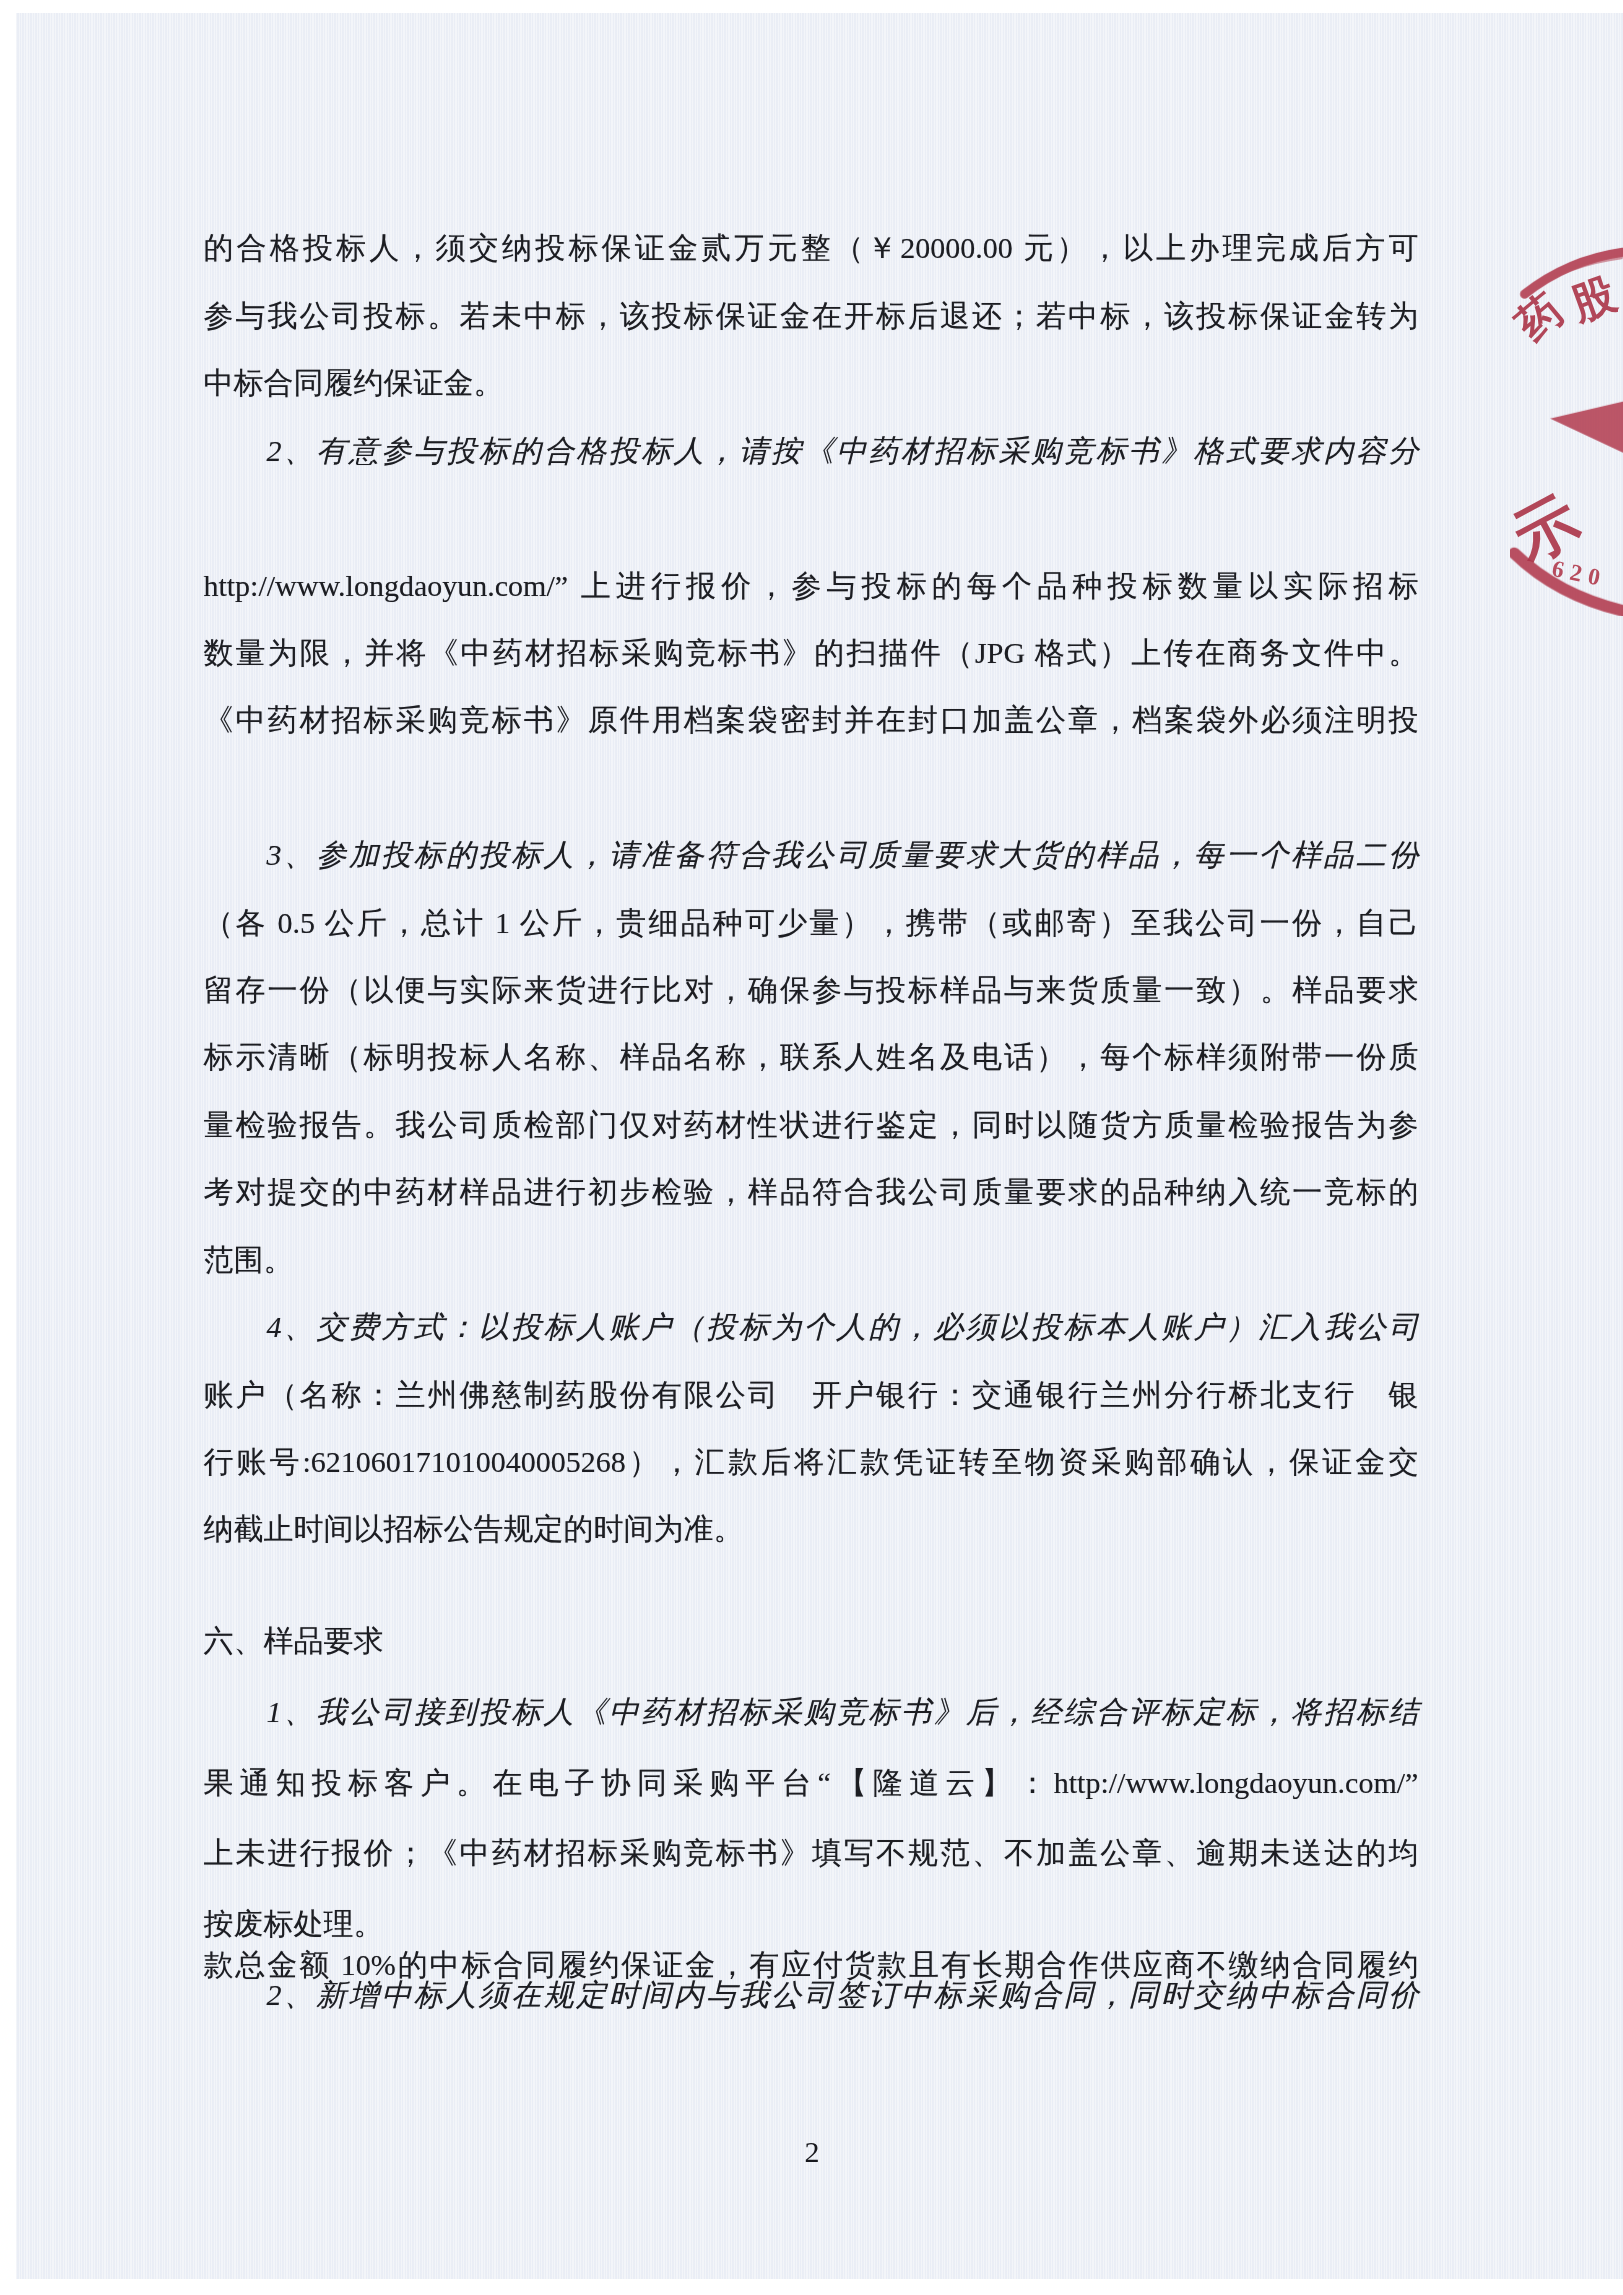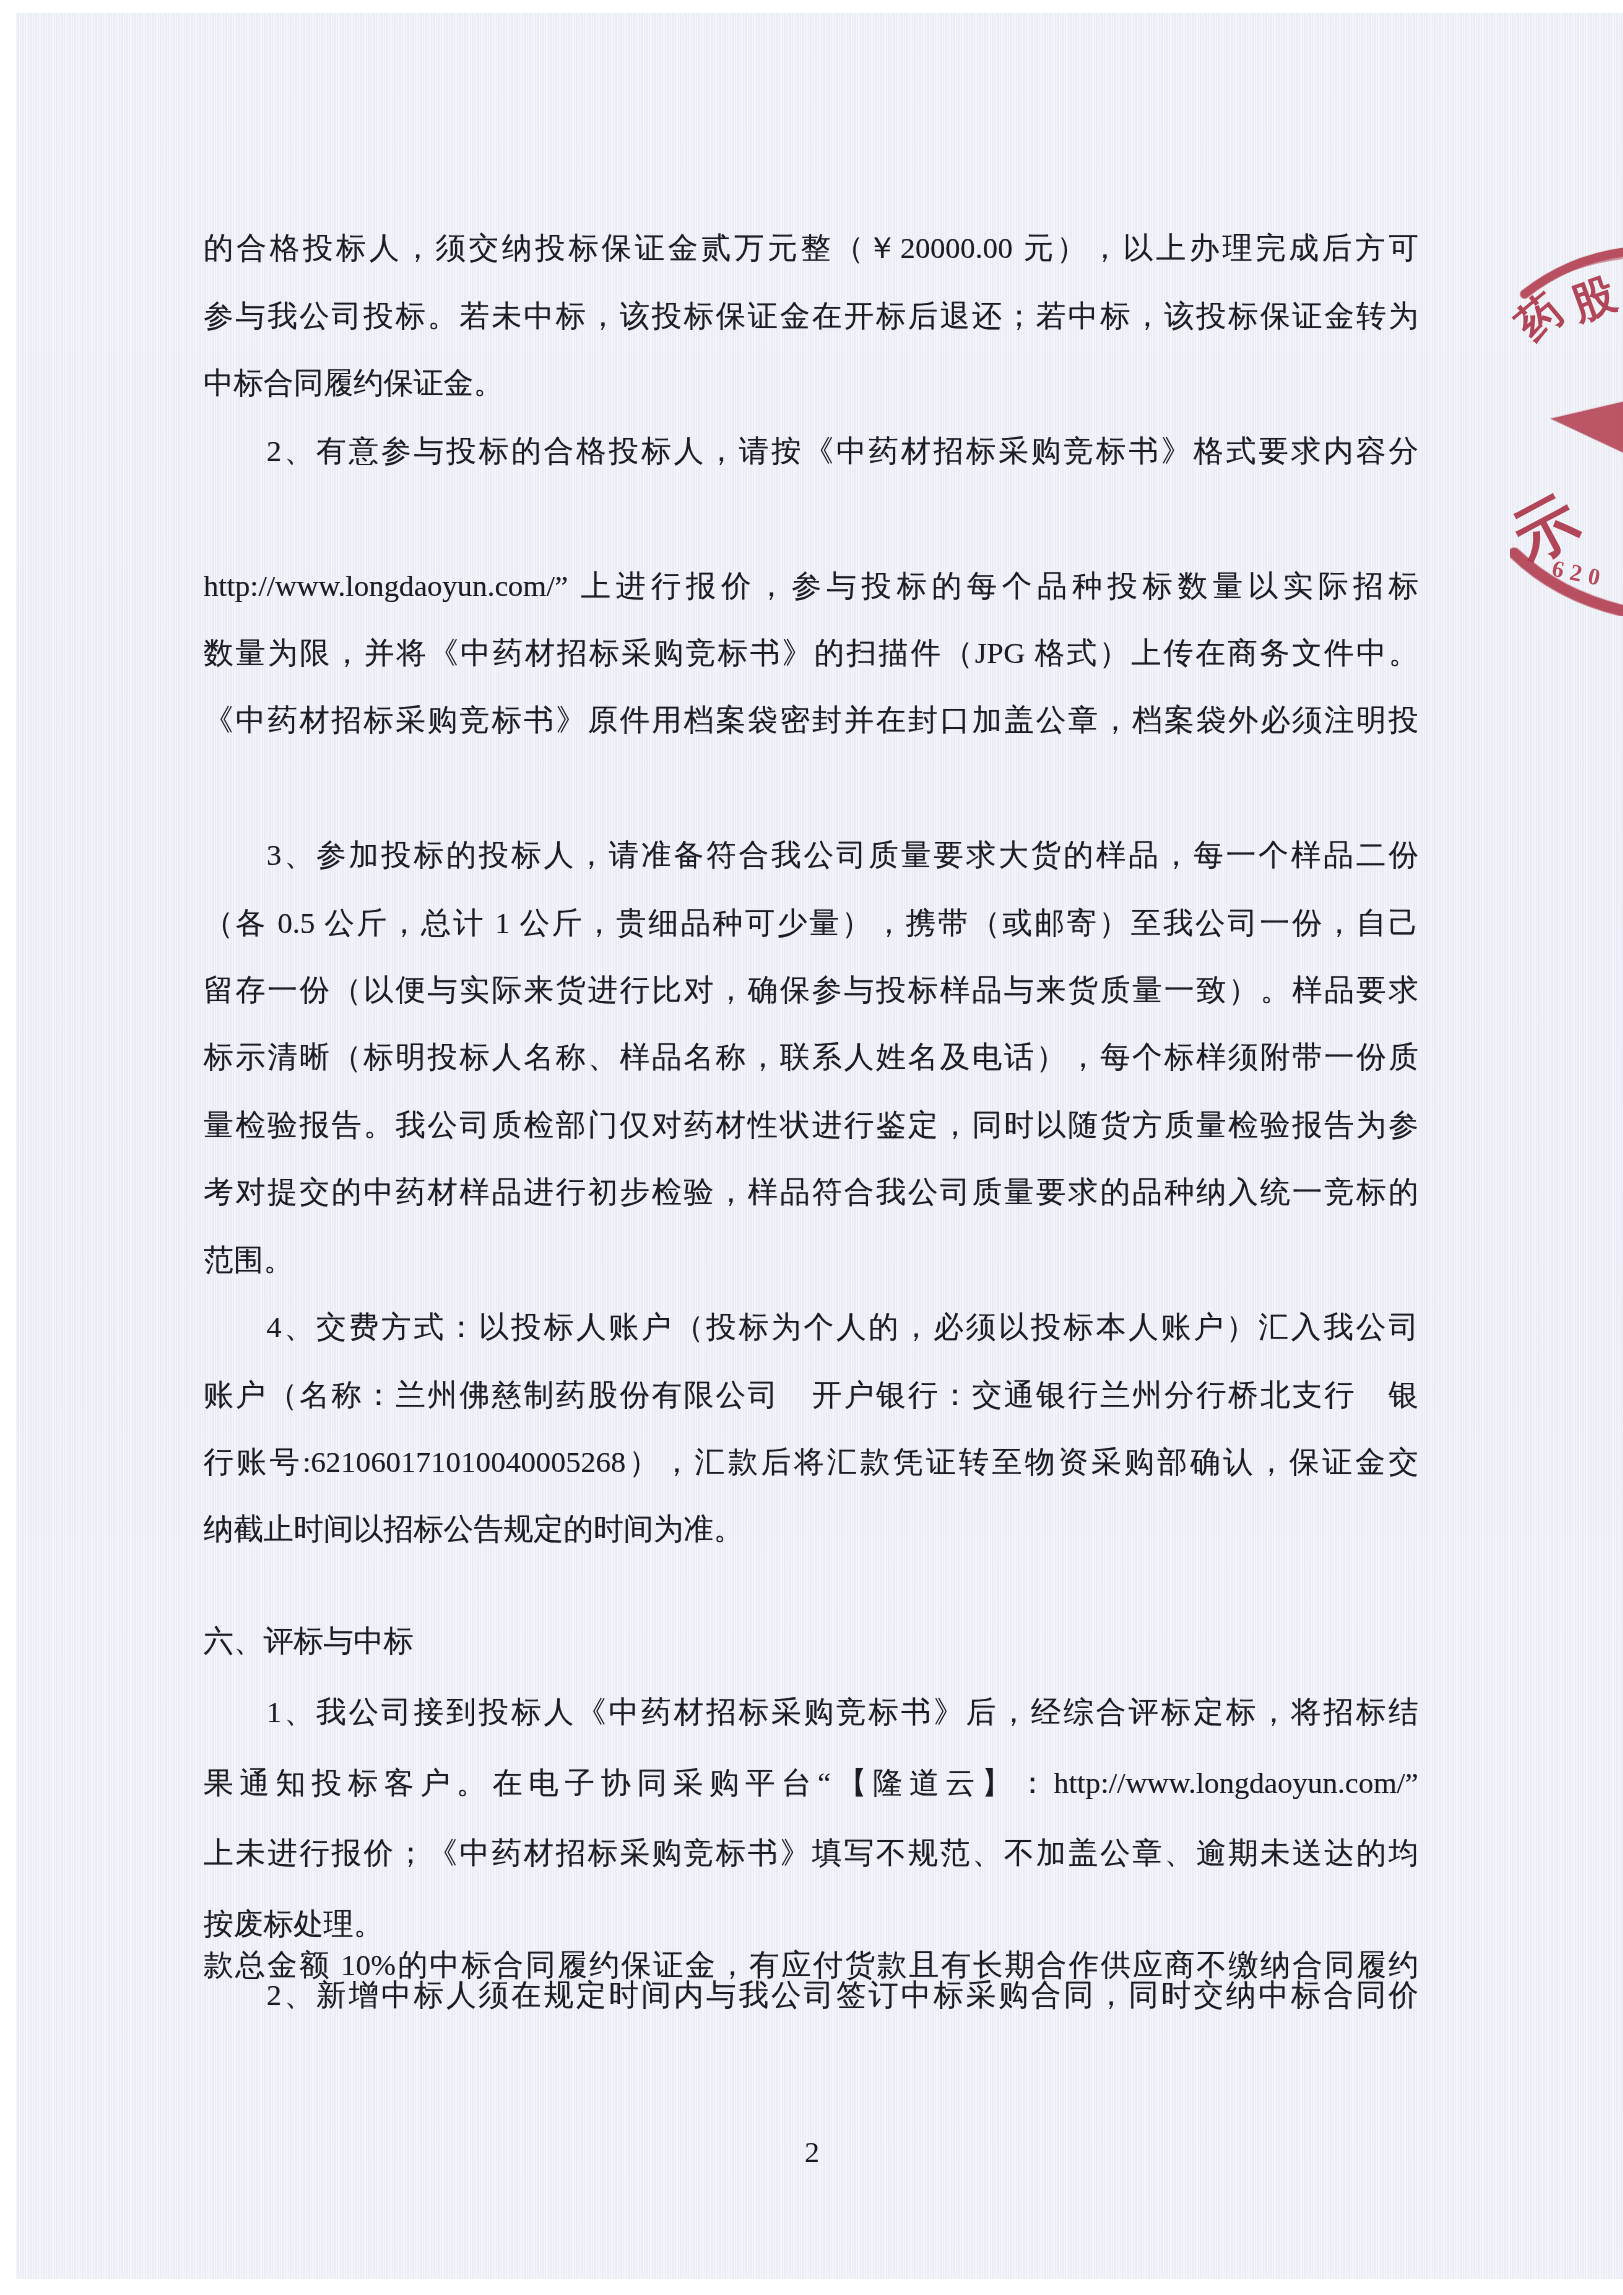--- a/index.html
+++ b/index.html
@@ -49,20 +49,21 @@
     text-align: justify;
     text-align-last: justify;
     white-space: pre-wrap;
   }
   .line.short {
     text-align: center;
     text-align-last: left;
   }
   .line.indent {
     text-indent: 63px;
+    font-style: italic;
   }
   .pagenum {
     position: absolute;
     left: 756px;  
     top: 2119px;   
     width: 79px;
     height: 39px;
     line-height: 39px;
     text-align: center;
     font-size: 30px;
@@ -99,21 +100,21 @@
       <div class="line" style="top:884px">（各 0.5 公斤，总计 1 公斤，贵细品种可少量），携带（或邮寄）至我公司一份，自己</div>
       <div class="line" style="top:951px">留存一份（以便与实际来货进行比对，确保参与投标样品与来货质量一致）。样品要求</div>
       <div class="line" style="top:1018px">标示清晰（标明投标人名称、样品名称，联系人姓名及电话），每个标样须附带一份质</div>
       <div class="line" style="top:1086px">量检验报告。我公司质检部门仅对药材性状进行鉴定，同时以随货方质量检验报告为参</div>
       <div class="line" style="top:1153px">考对提交的中药材样品进行初步检验，样品符合我公司质量要求的品种纳入统一竞标的</div>
       <div class="line short" style="top:1221px">范围。</div>
       <div class="line indent" style="top:1288px">4、交费方式：以投标人账户（投标为个人的，必须以投标本人账户）汇入我公司</div>
       <div class="line" style="top:1356px">账户（名称：兰州佛慈制药股份有限公司　开户银行：交通银行兰州分行桥北支行　银</div>
       <div class="line" style="top:1423px">行账号:621060171010040005268），汇款后将汇款凭证转至物资采购部确认，保证金交</div>
       <div class="line short" style="top:1490px">纳截止时间以招标公告规定的时间为准。</div>
-      <div class="line short" style="top:1602px">六、评标与中标</div>
+      <div class="line short" style="top:1602px">六、样品要求</div>
       <div class="line indent" style="top:1673px">1、我公司接到投标人《中药材招标采购竞标书》后，经综合评标定标，将招标结</div>
       <div class="line" style="top:1744px">果通知投标客户。在电子协同采购平台“【隆道云】：http://www.longdaoyun.com/”</div>
       <div class="line" style="top:1814px">上未进行报价；《中药材招标采购竞标书》填写不规范、不加盖公章、逾期未送达的均</div>
       <div class="line short" style="top:1885px">按废标处理。</div>
       <div class="line indent" style="top:1956px">2、新增中标人须在规定时间内与我公司签订中标采购合同，同时交纳中标合同价</div>
       <div class="line" style="top:1926px">款总金额 10%的中标合同履约保证金，有应付货款且有长期合作供应商不缴纳合同履约</div>
     </div>
 
     <div class="pagenum">2</div>
 

